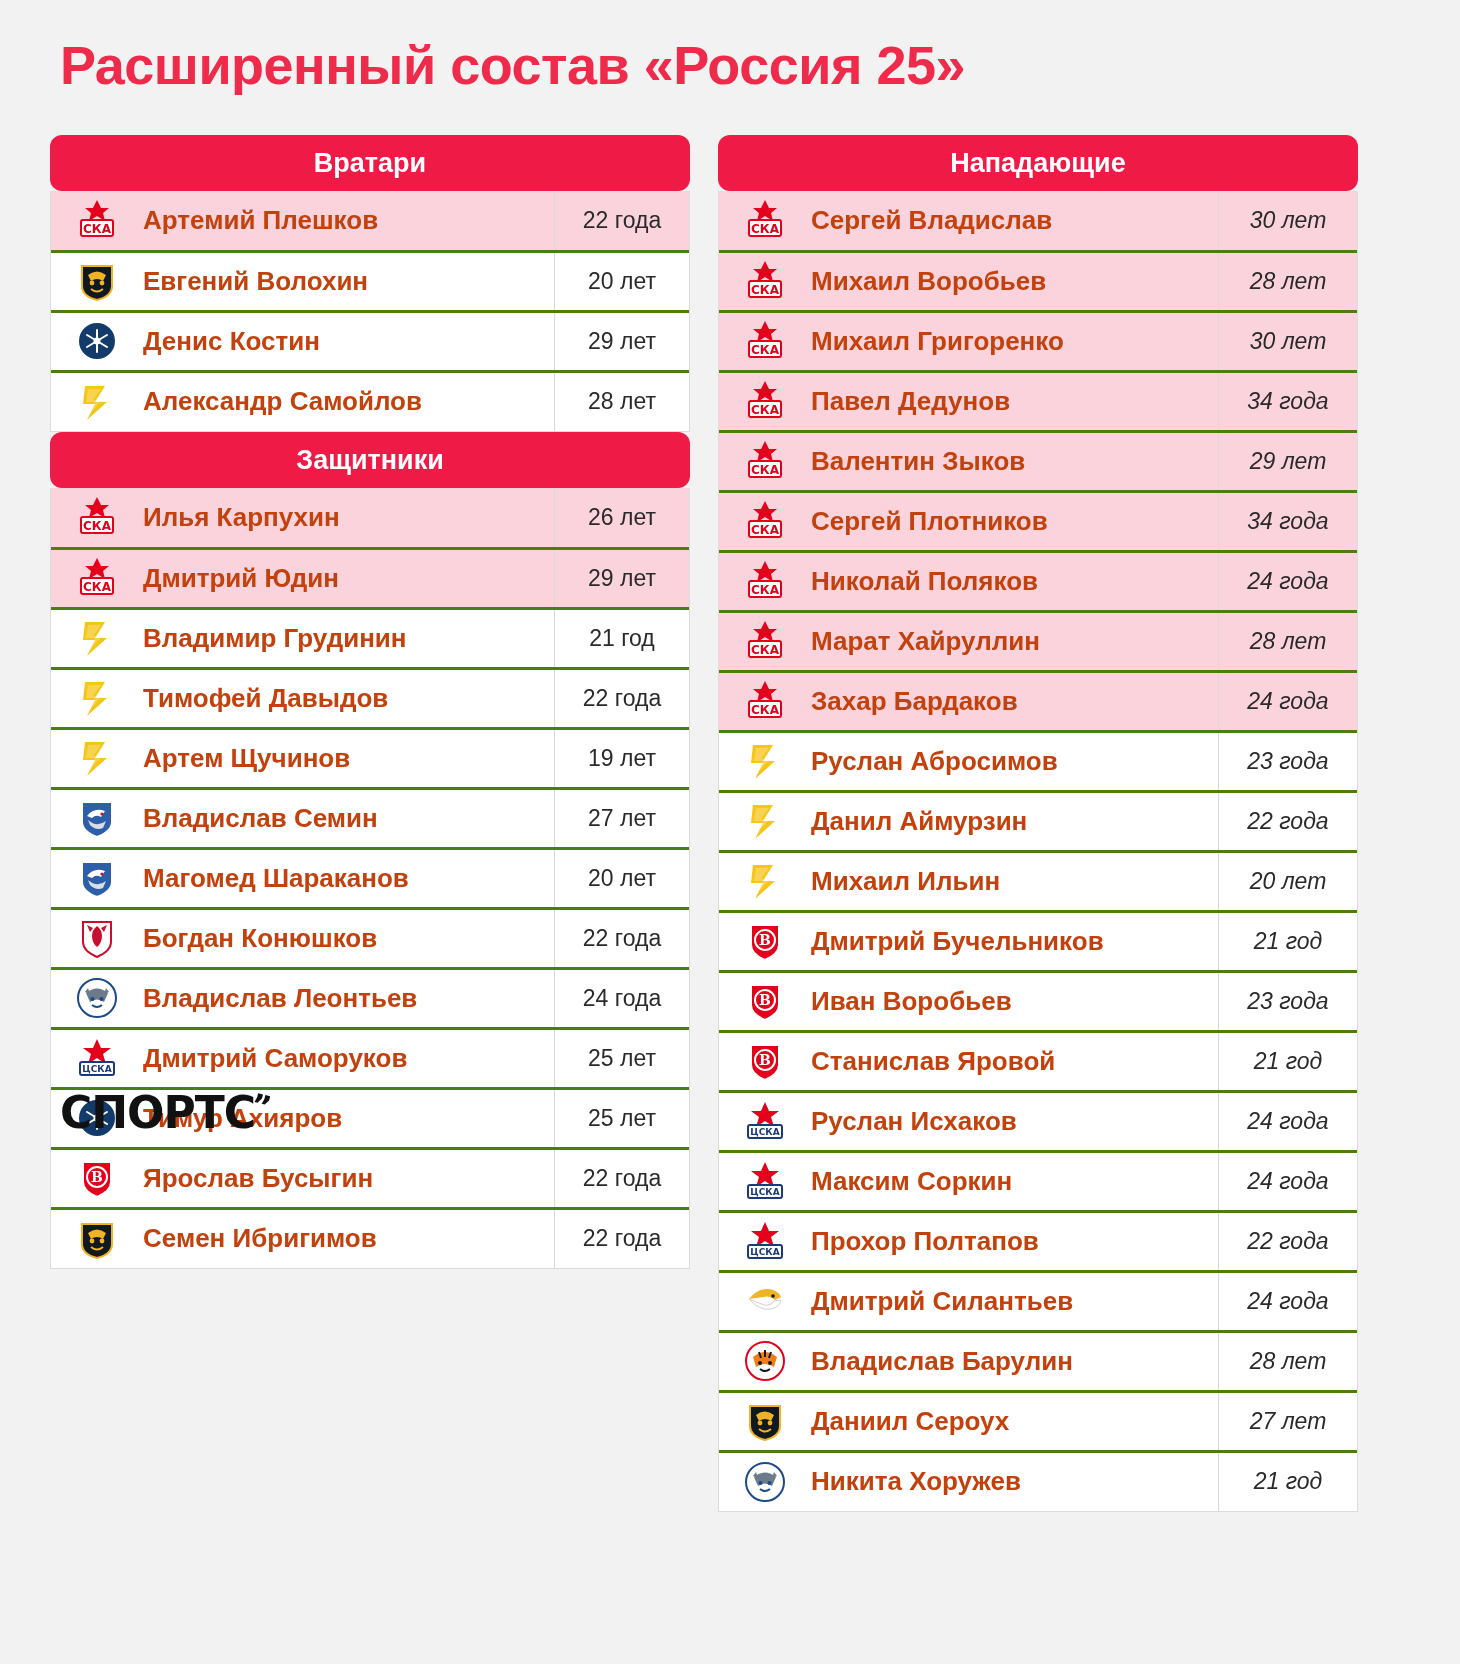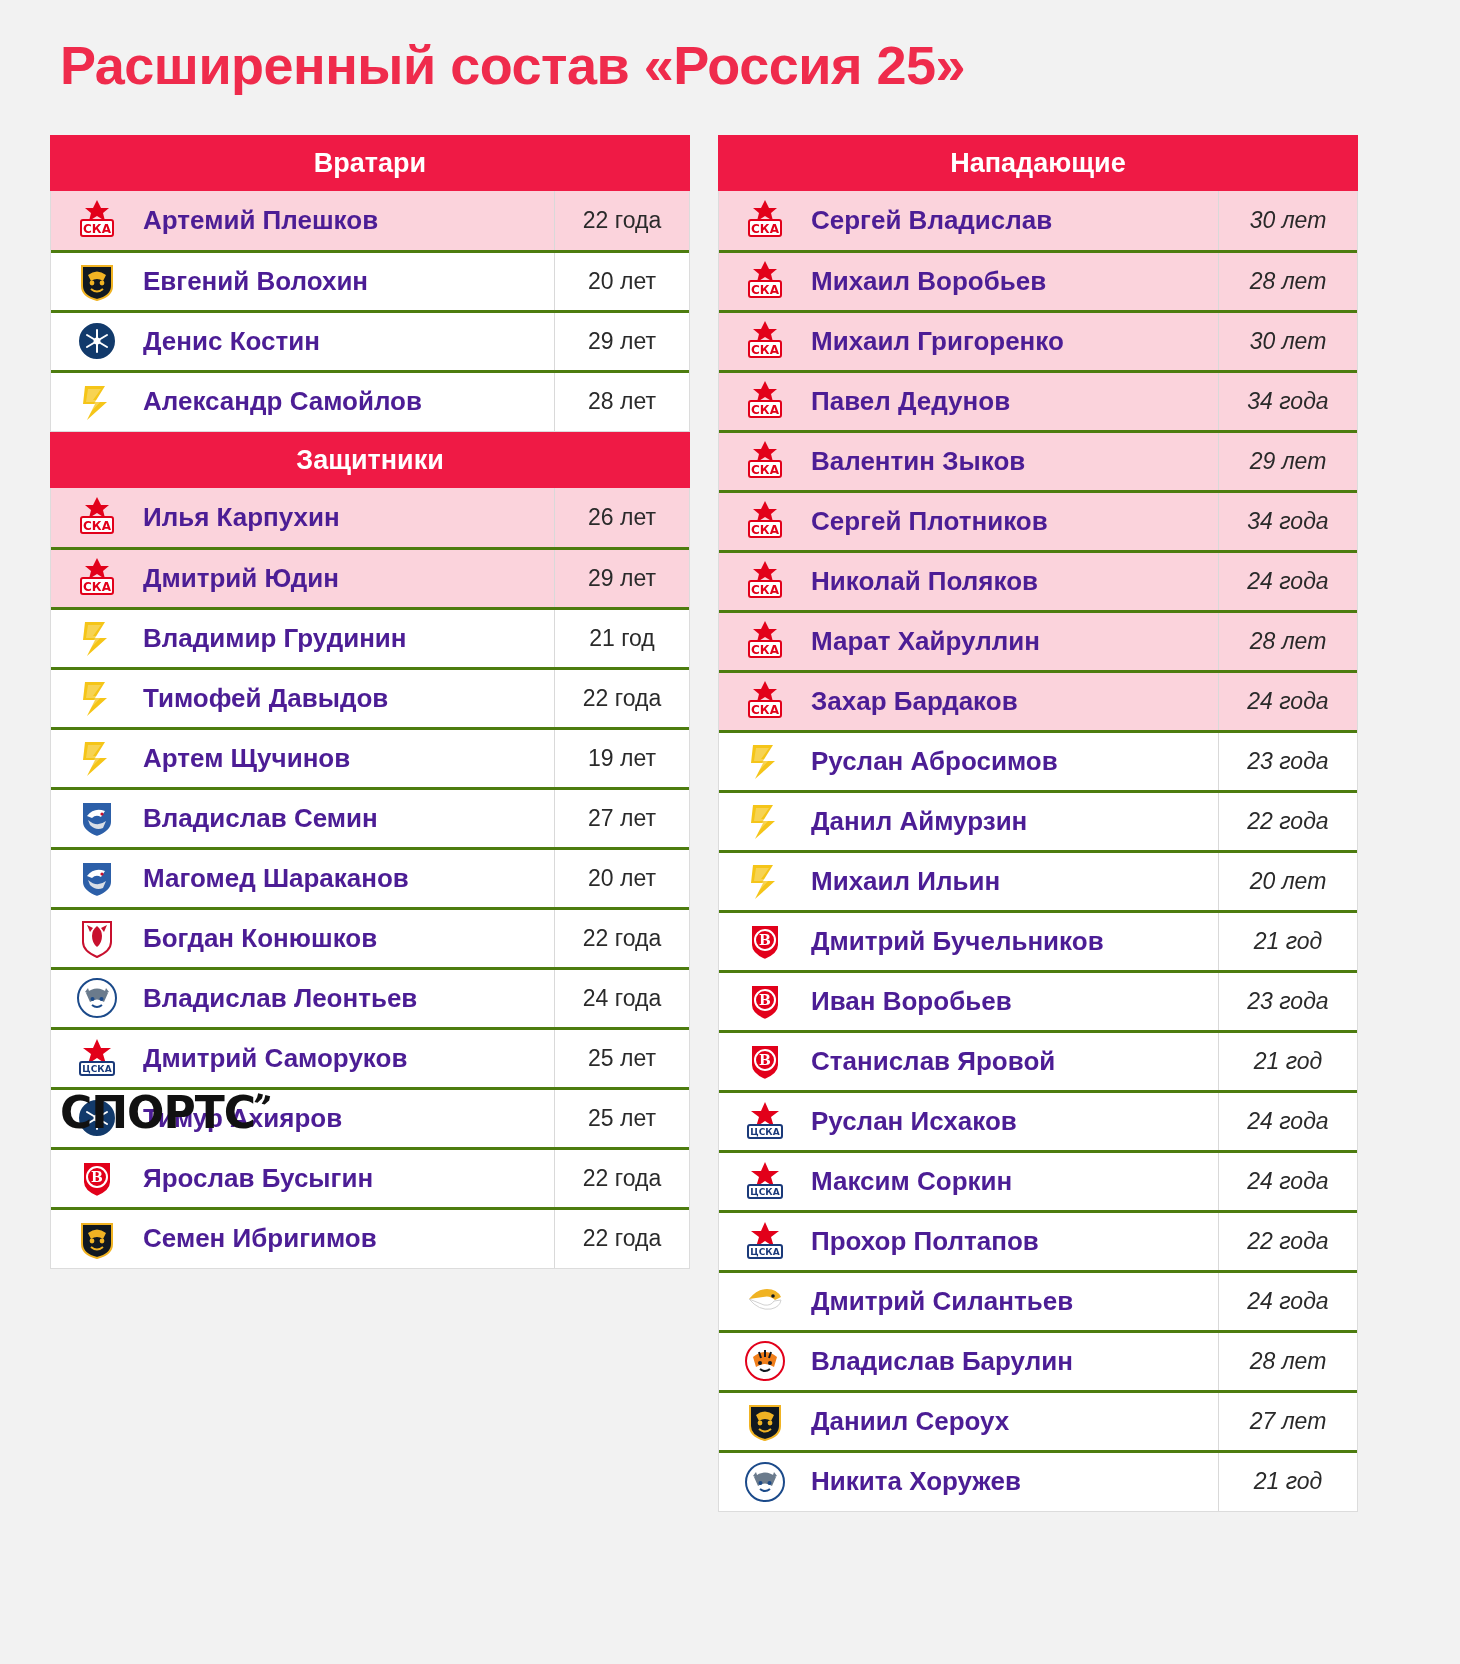--- a/index.html
+++ b/index.html
@@ -46,20 +46,21 @@
 
   .section-header {
     background: #ef1a45;
     color: #ffffff;
     font-size: 27px;
     font-weight: bold;
     height: 56px;
     line-height: 56px;
     text-align: center;
     box-sizing: border-box;
+    border-radius: 12px;
   }
   .table {
     width: 100%;
     border-collapse: collapse;
     background: #ffffff;
     table-layout: fixed;
   }
   .row {
     height: 60px;
     border-bottom: 3px solid #4d7c0f;
@@ -75,21 +76,21 @@
     width: 92px;
     text-align: center;
     vertical-align: middle;
     border-right: none;
     padding: 0;
   }
   .cell-name {
     vertical-align: middle;
     font-size: 26px;
     font-weight: bold;
-    color: #4c1d95;
+    color: #c2410c;
     padding: 0 6px 0 0;
     border-right: 1px solid #d9d9d9;
     white-space: nowrap;
     overflow: hidden;
   }
   .cell-age {
     width: 132px;
     text-align: center;
     vertical-align: middle;
     font-size: 23px;

